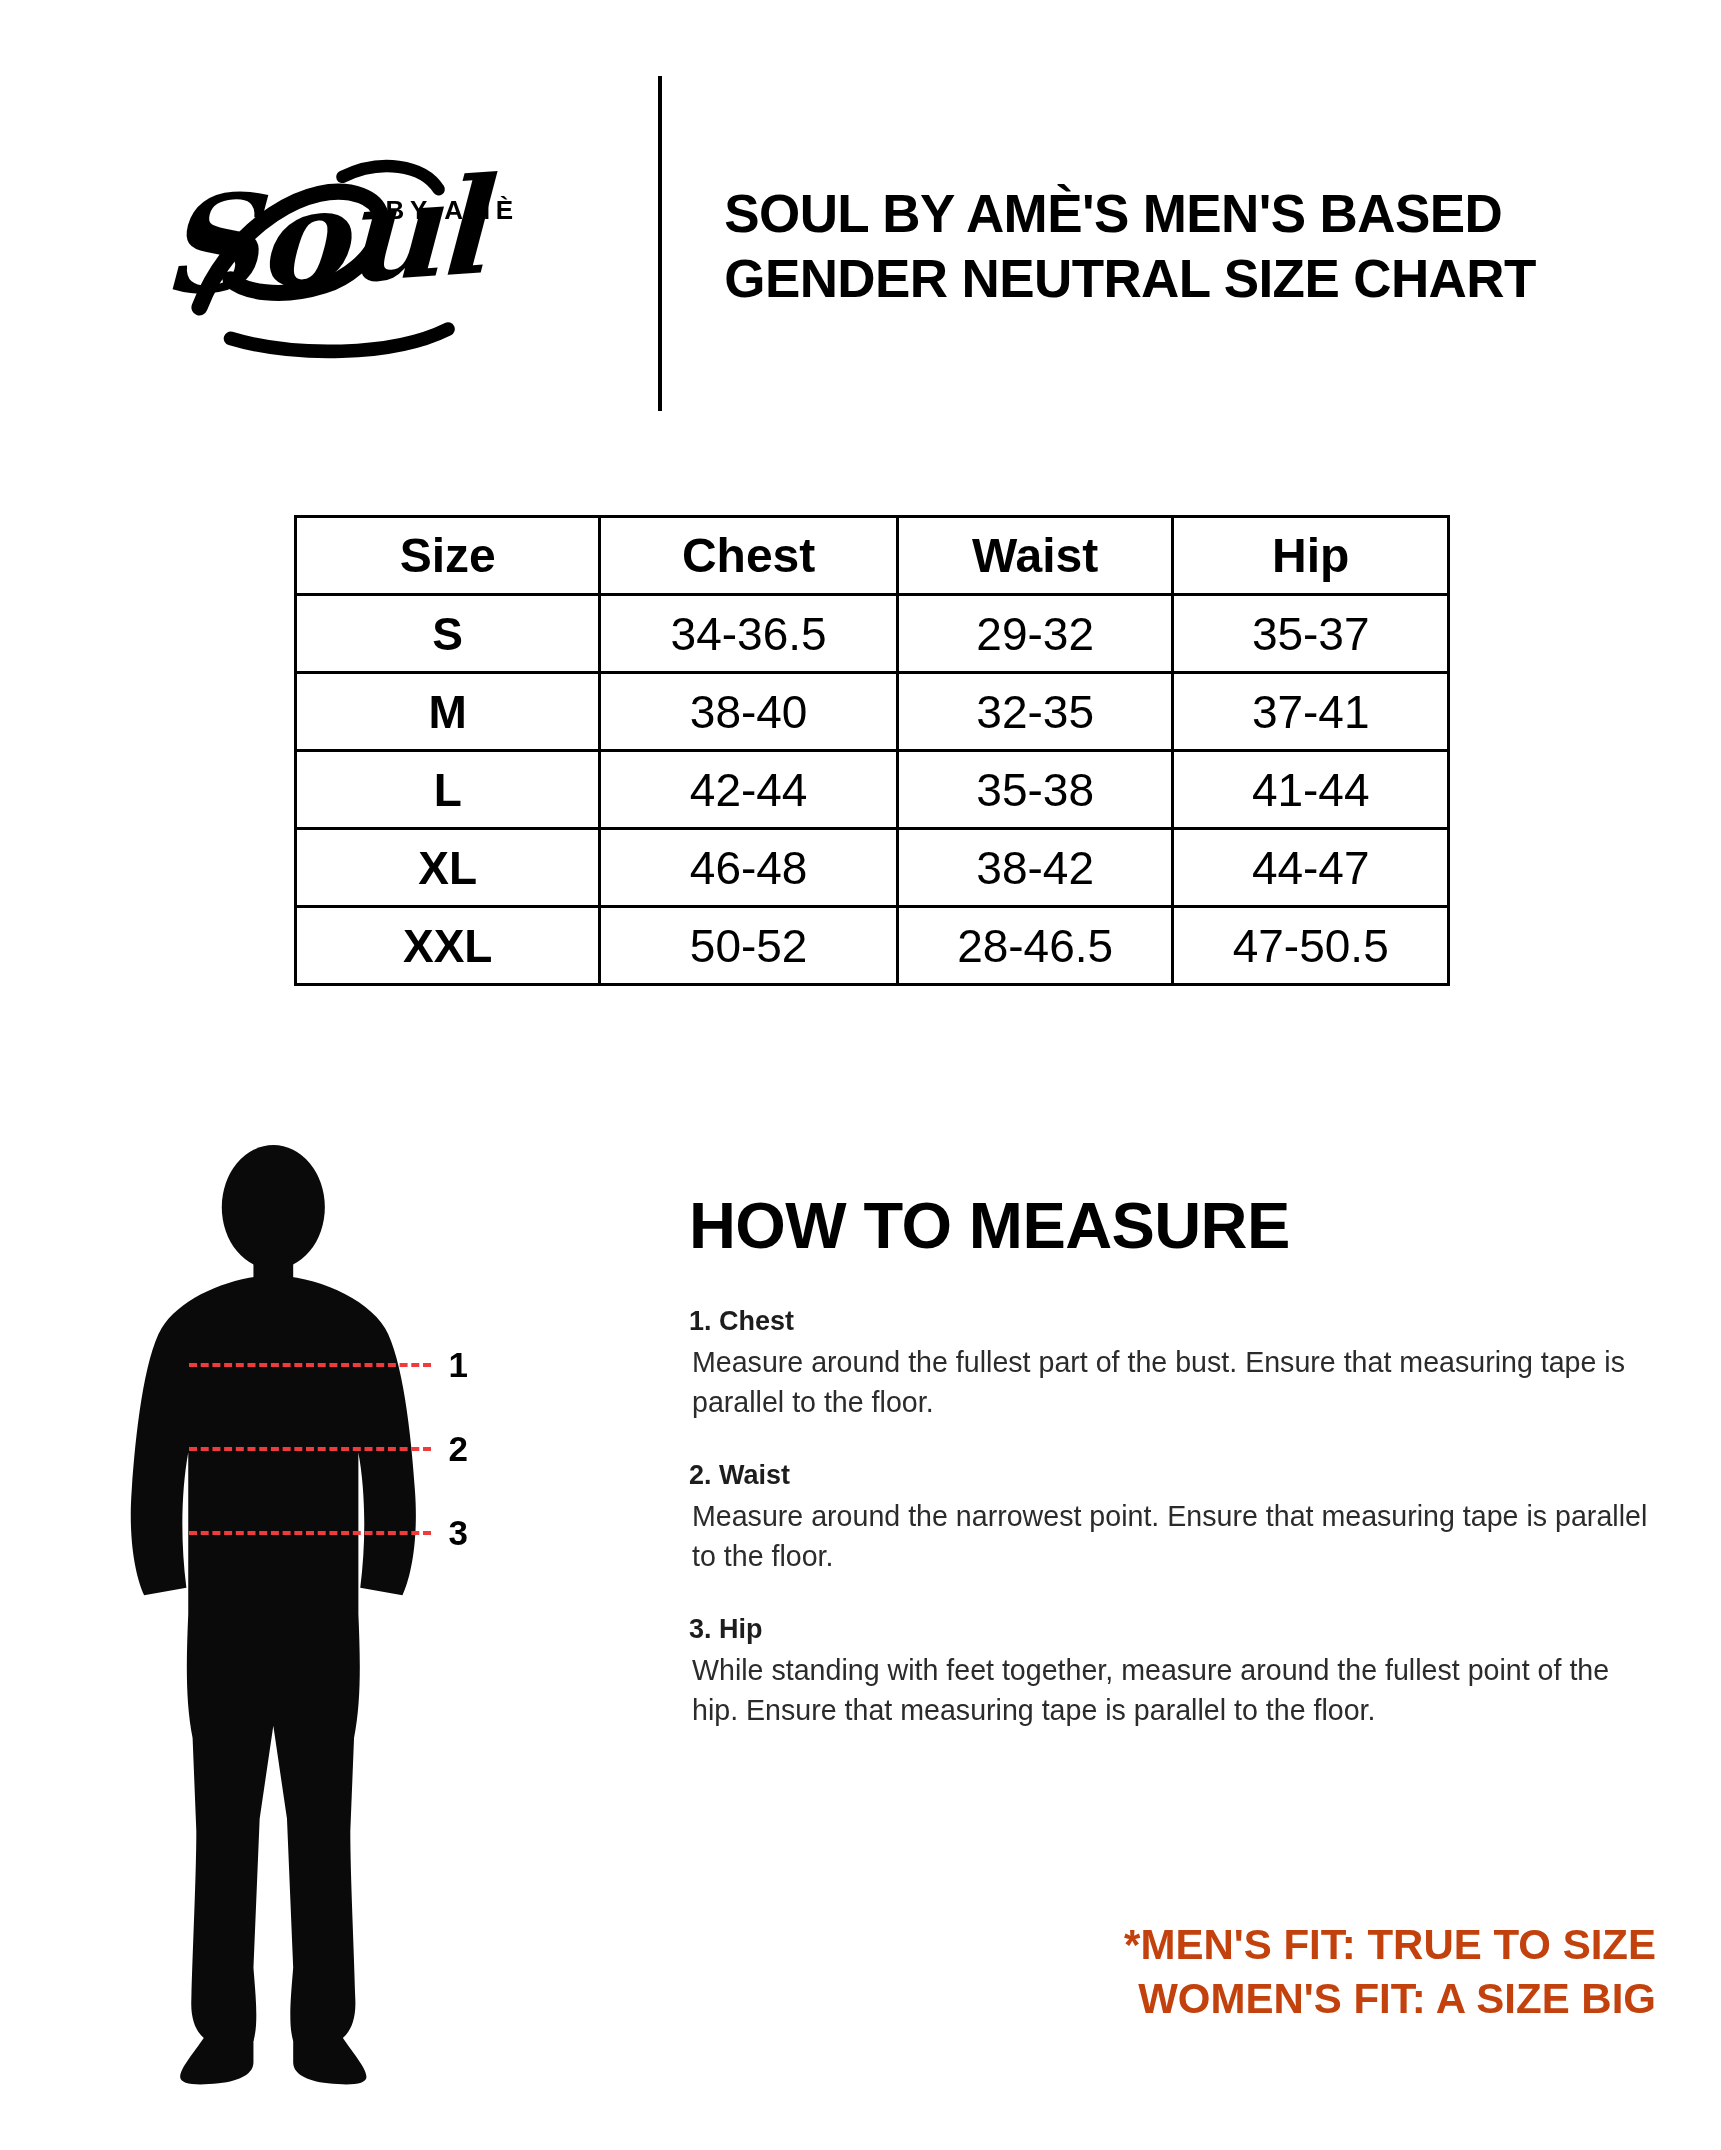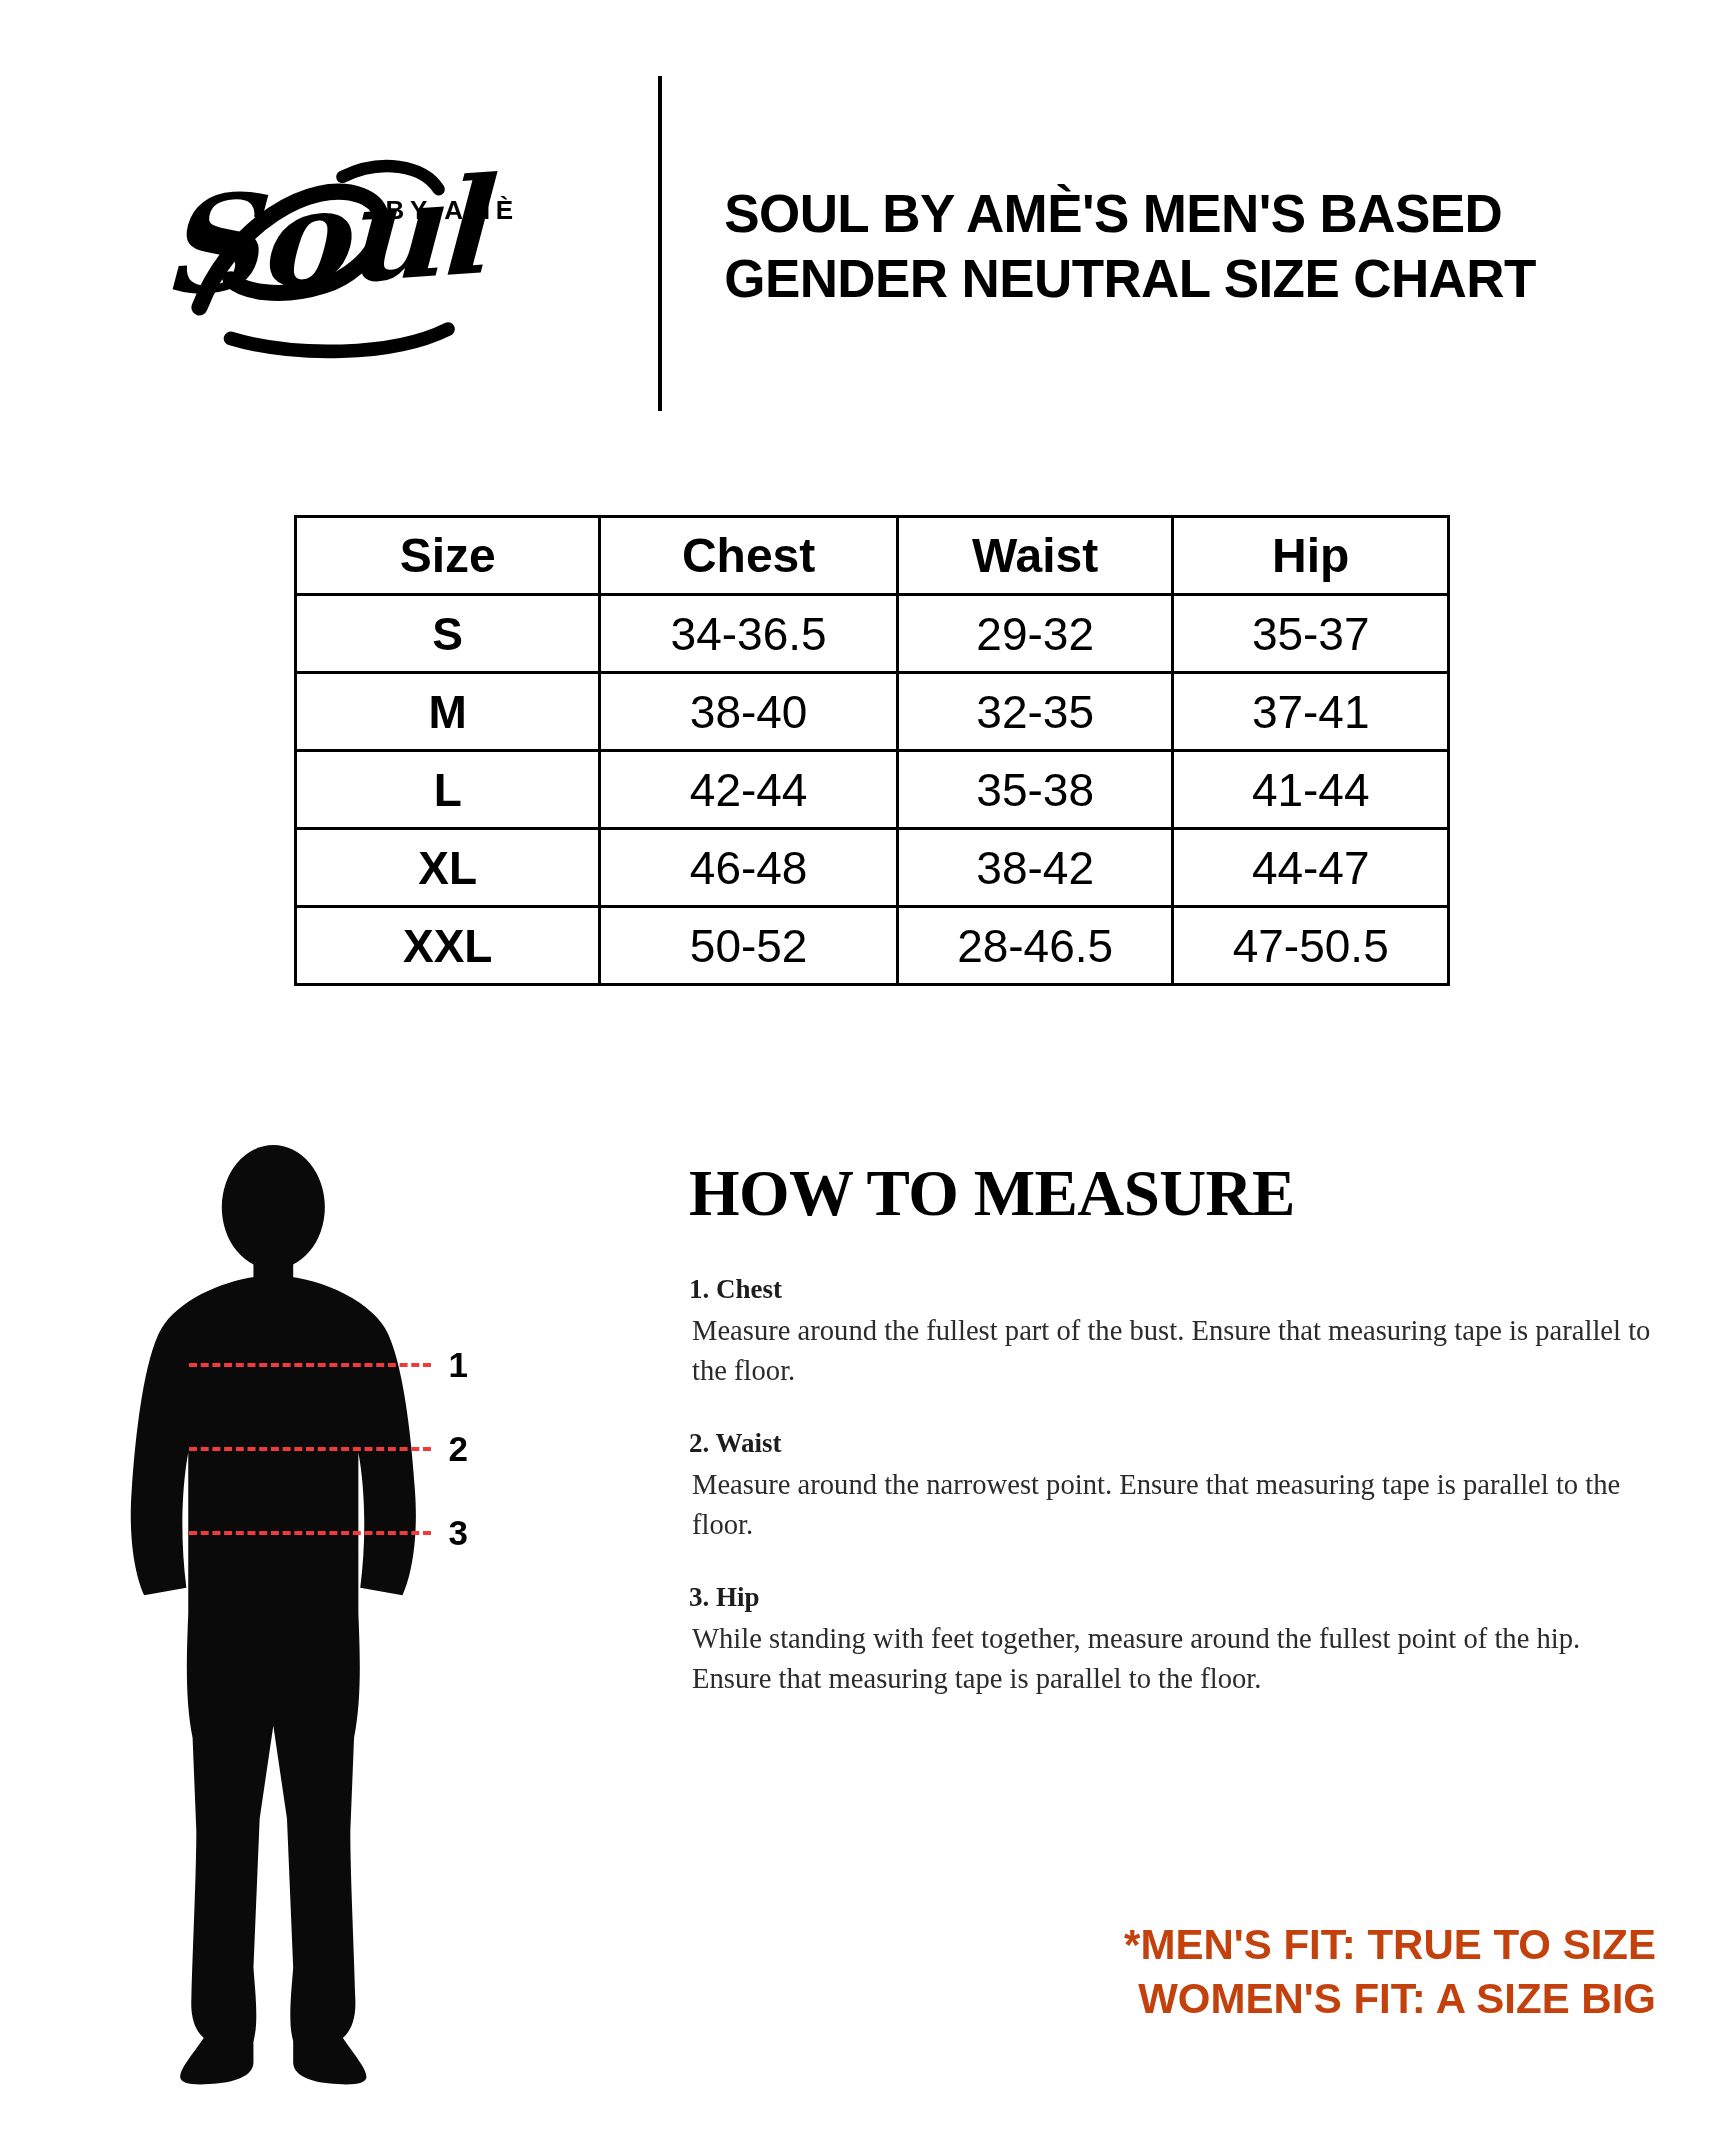--- a/index.html
+++ b/index.html
@@ -144,24 +144,23 @@
     font-size: 35px;
     font-weight: 700;
     color: #000;
     margin-left: 17.4px;
     line-height: 1;
   }
 
   
   .measure-area {
     position: absolute;
-    top: 1156px;
+    top: 1188px;
     left: 689px;
     width: 969px;
-    font-family: Liberation Serif, serif;
   }
   .measure-title {
     font-size: 65px;
     font-weight: 700;
     letter-spacing: -0.6px;
     margin: 0 0 43px 0;
     color: #000;
   }
   .measure-item { margin-bottom: 38px; }
   .measure-item h3 {

